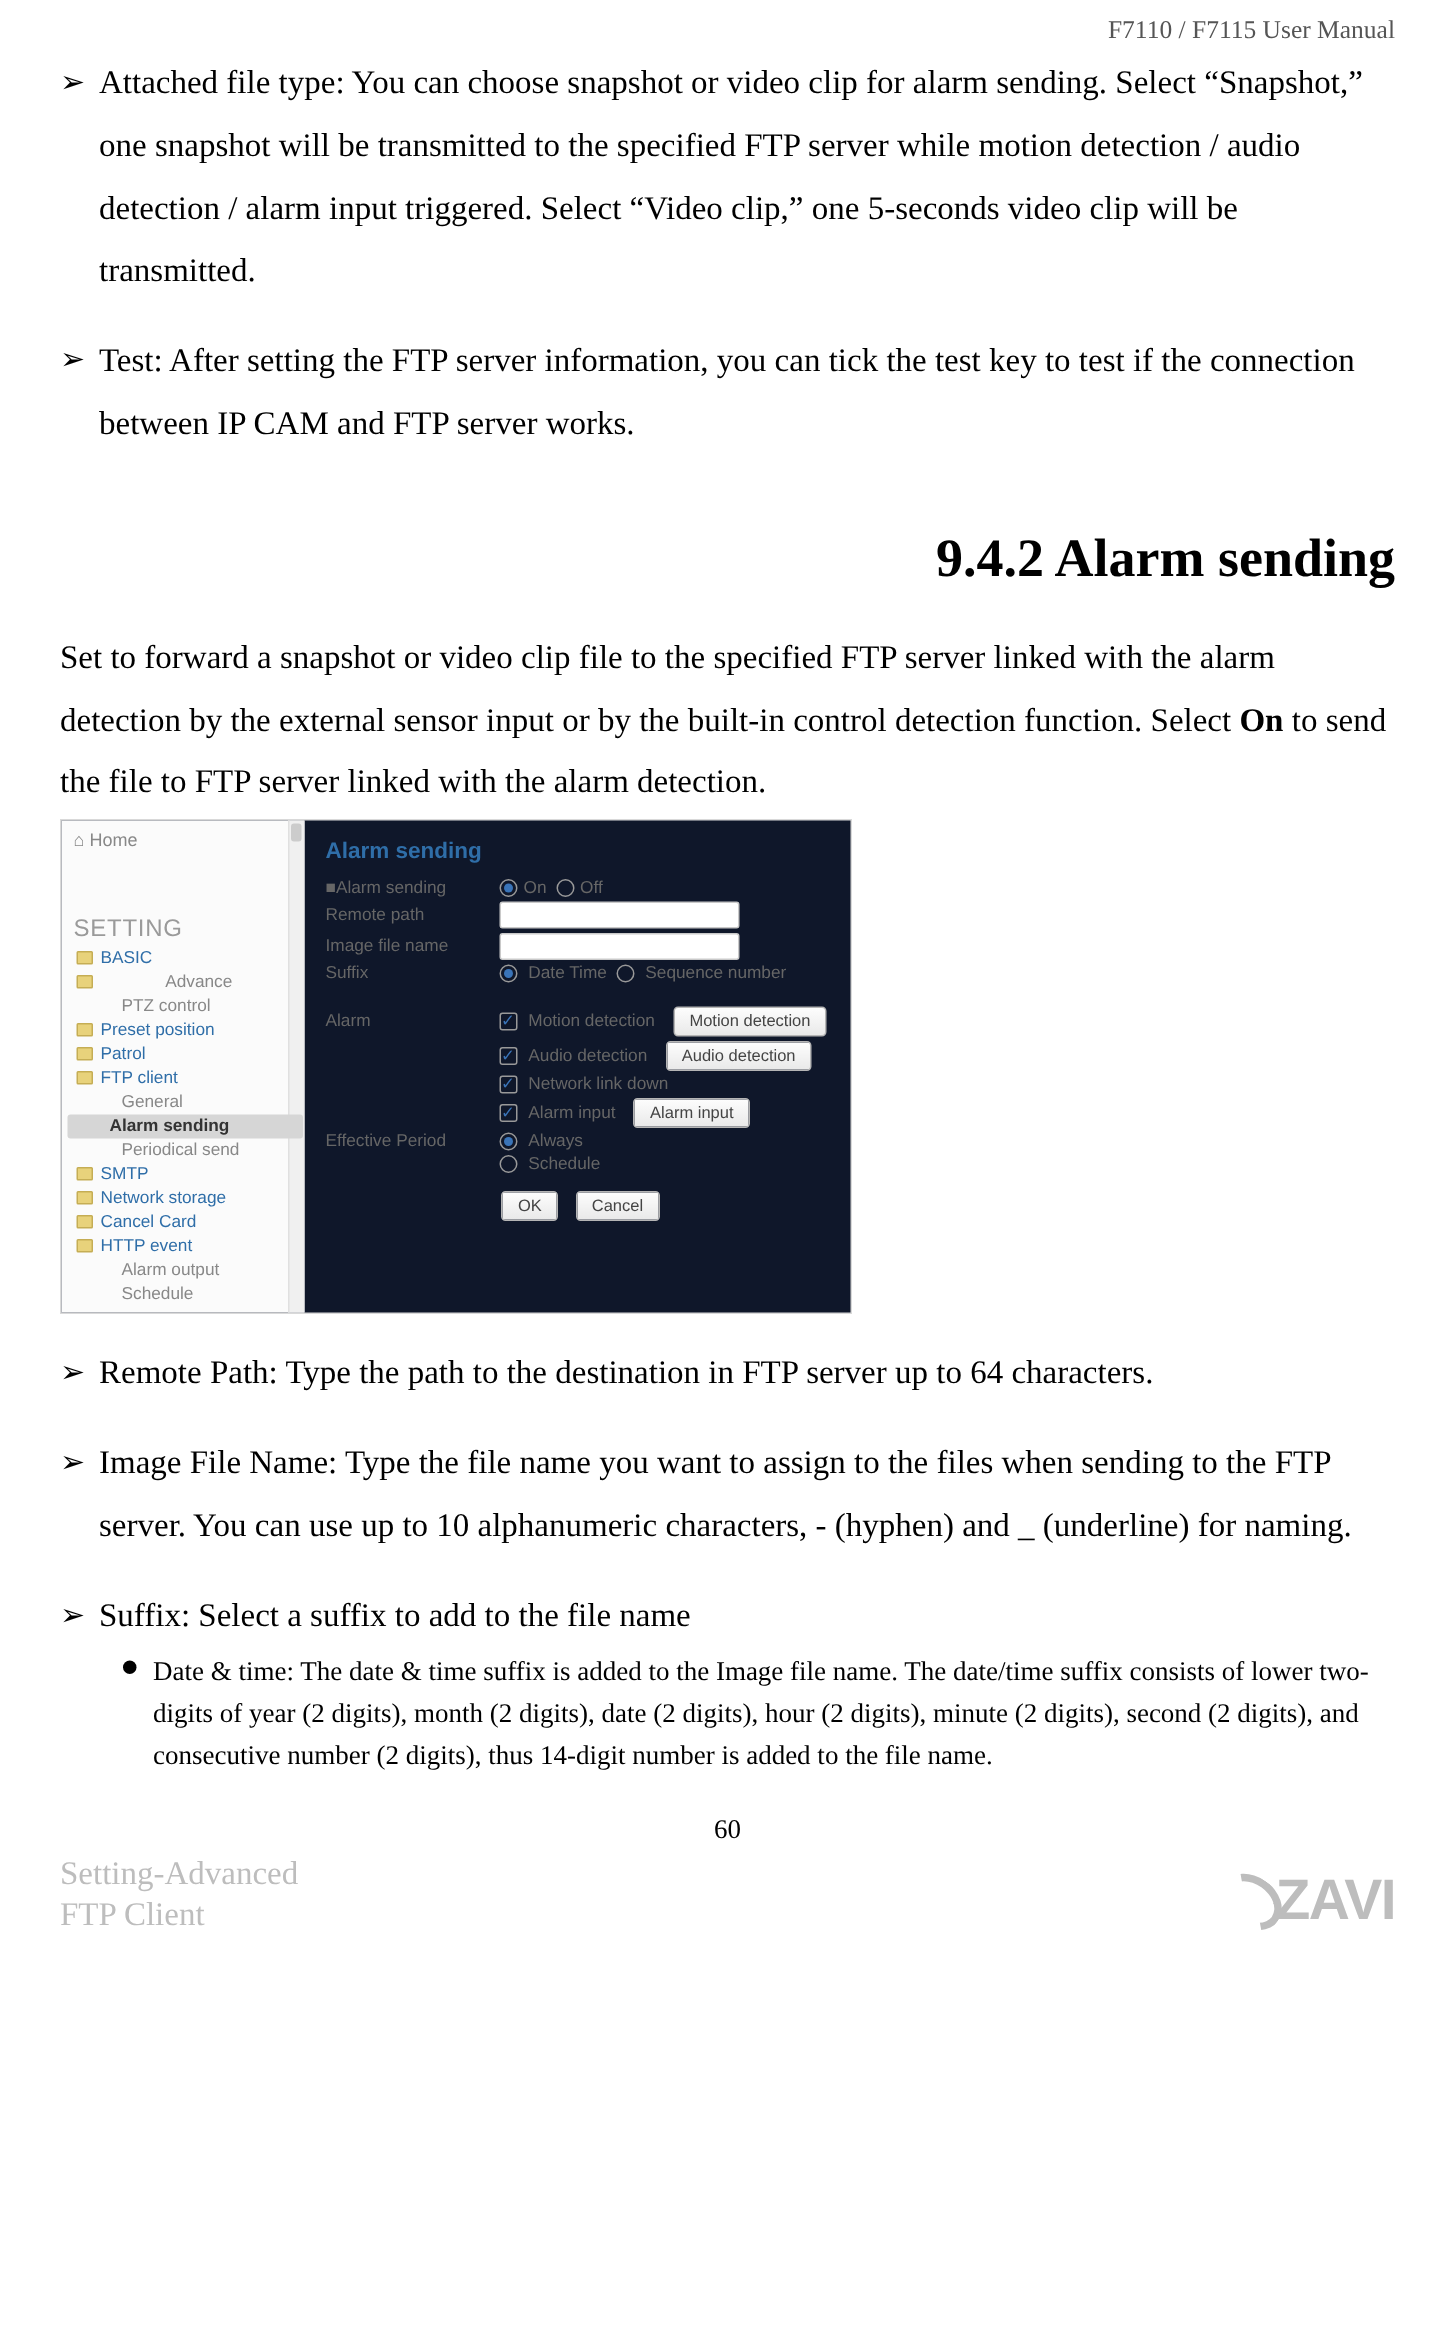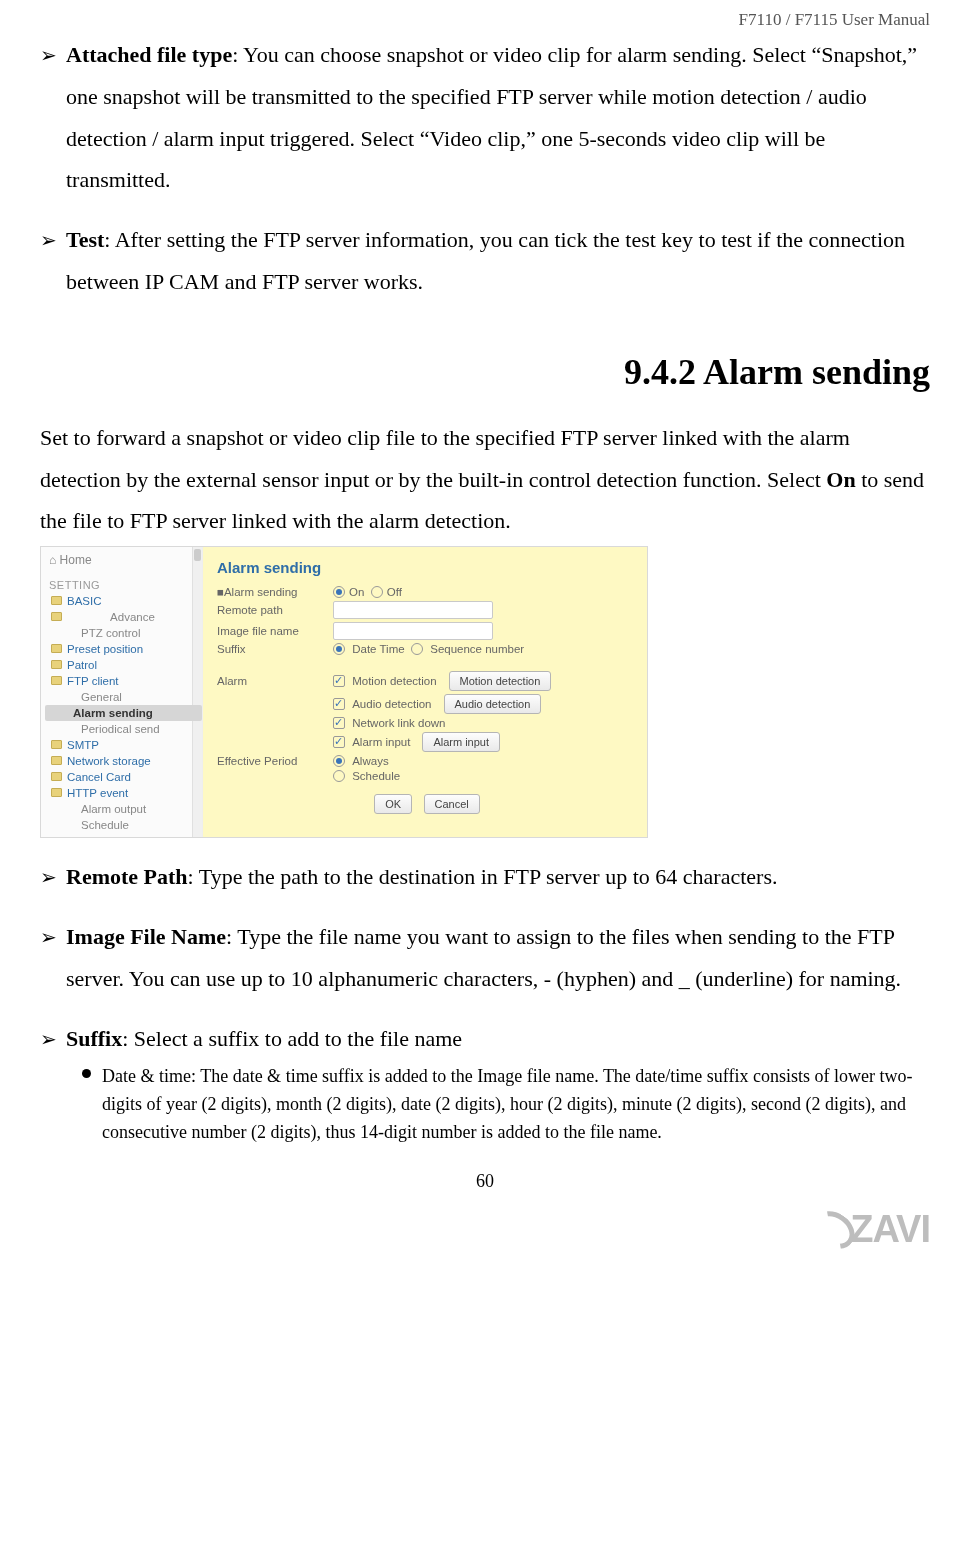--- a/index.html
+++ b/index.html
@@ -31,43 +31,43 @@
     padding-left: 26px;
     position: relative;
   }
   .bullet-block .chevron {
     position: absolute;
     left: 0;
     top: 2px;
     font-size: 20px;
   }
   .bullet-block .label-bold {
-    font-weight: bold;
+    font-weight: normal;
     text-align: right;
   }
   h2.section-title {
     font-size: 36px;
     font-weight: bold;
     margin: 48px 0 24px 0;
     text-align: right;
   }
   .para {
     font-size: 22px;
     line-height: 1.9;
     margin-bottom: 4px;
   }
 
   
   .mock {
-    width: 608px;
+    width: 528px;
     border: 1px solid #d9d9d9;
     font-family: Arial, Helvetica, sans-serif;
     font-size: 12px;
     color: #555;
-    background: #fef9c3;
+    background: #0f172a;
     display: flex;
     margin: 4px 0 18px 0;
   }
   .mock-sidebar {
     width: 162px;
     border-right: 1px solid #eee;
     padding: 4px 0 4px 4px;
     background: #fbfbfb;
     position: relative;
   }
@@ -81,24 +81,25 @@
     border-left:1px solid #e0e0e0;
   }
   .sb-scroll:before{
     content:"";
     position:absolute;
     top:2px;left:1px;right:1px;height:12px;
     background:#ccc;border-radius:2px;
   }
   .sb-home { padding: 2px 4px 6px 4px; font-size:12px; color:#888;}
   .sb-heading {
-    font-size: 11px;
+    font-size: 16px;
     color: #9a9a9a;
     padding: 6px 4px 2px 4px;
     letter-spacing: .5px;
+    margin-top: 32px;
   }
   .sb-item {
     padding: 2px 4px 2px 22px;
     color: #2f6ea8;
     font-size: 11.5px;
     position: relative;
   }
   .sb-item.gray { color:#888;text-align:center;}
   .sb-item .folder {
     position:absolute;
@@ -364,19 +365,23 @@
       <span class="chevron">➢</span>
       <span class="label-bold">Suffix</span><span>: Select a suffix to add to the file name</span>
     </div>
     <div class="sub-bullet">
       <span class="disc"></span>
       <span class="label-bold">Date &amp; time</span><span>: The date &amp; time suffix is added to the Image file name. The date/time suffix consists of lower two-digits of year (2 digits), month (2 digits), date (2 digits), hour (2 digits), minute (2 digits), second (2 digits), and consecutive number (2 digits), thus 14-digit number is added to the file name.</span>
     </div>
   </div>
 
   <div class="footer">
+    <div class="footer-left">
+      <div>Setting-Advanced</div>
+      <div>FTP Client</div>
+    </div>
     <div class="footer-center">60</div>
     <div class="footer-logo">
       <span class="swoosh"></span>
       <span>ZAVI</span>
     </div>
   </div>
 </div>
 
 </body></html>

